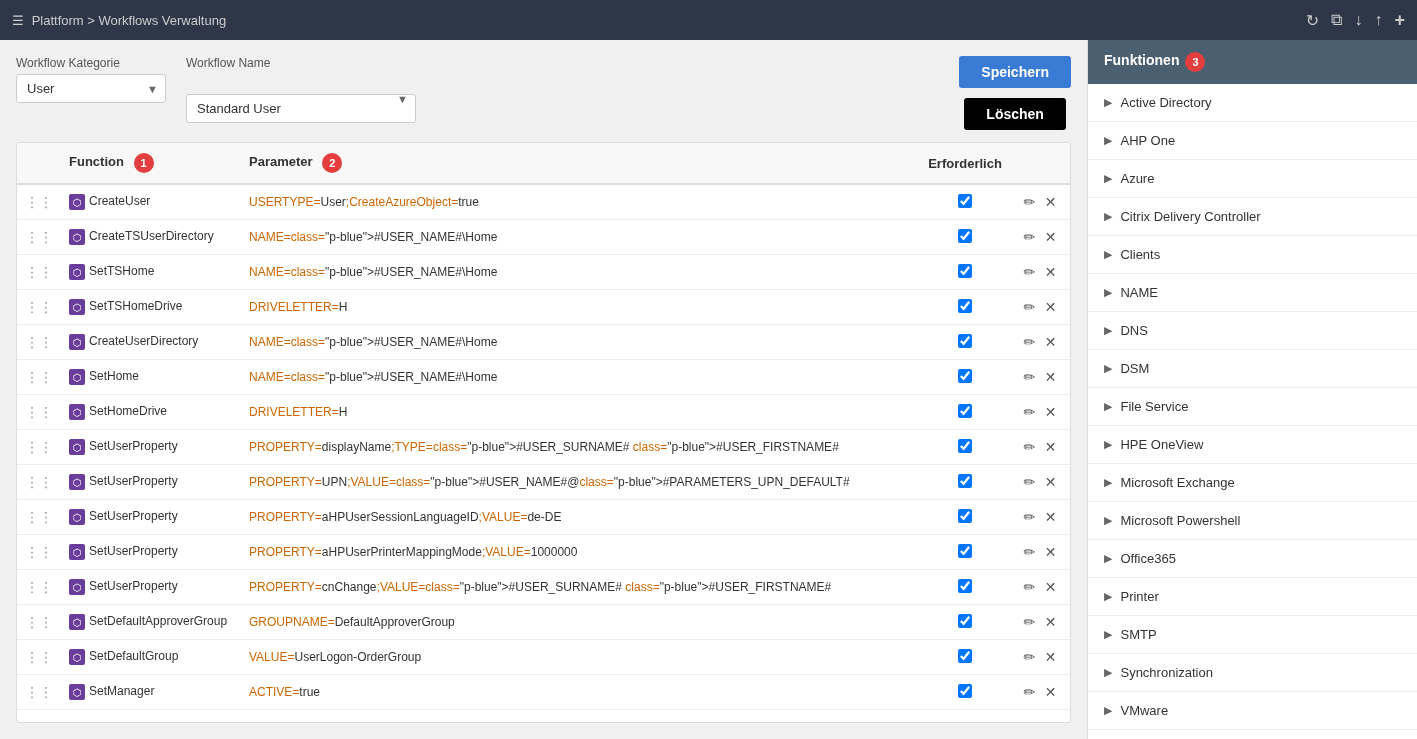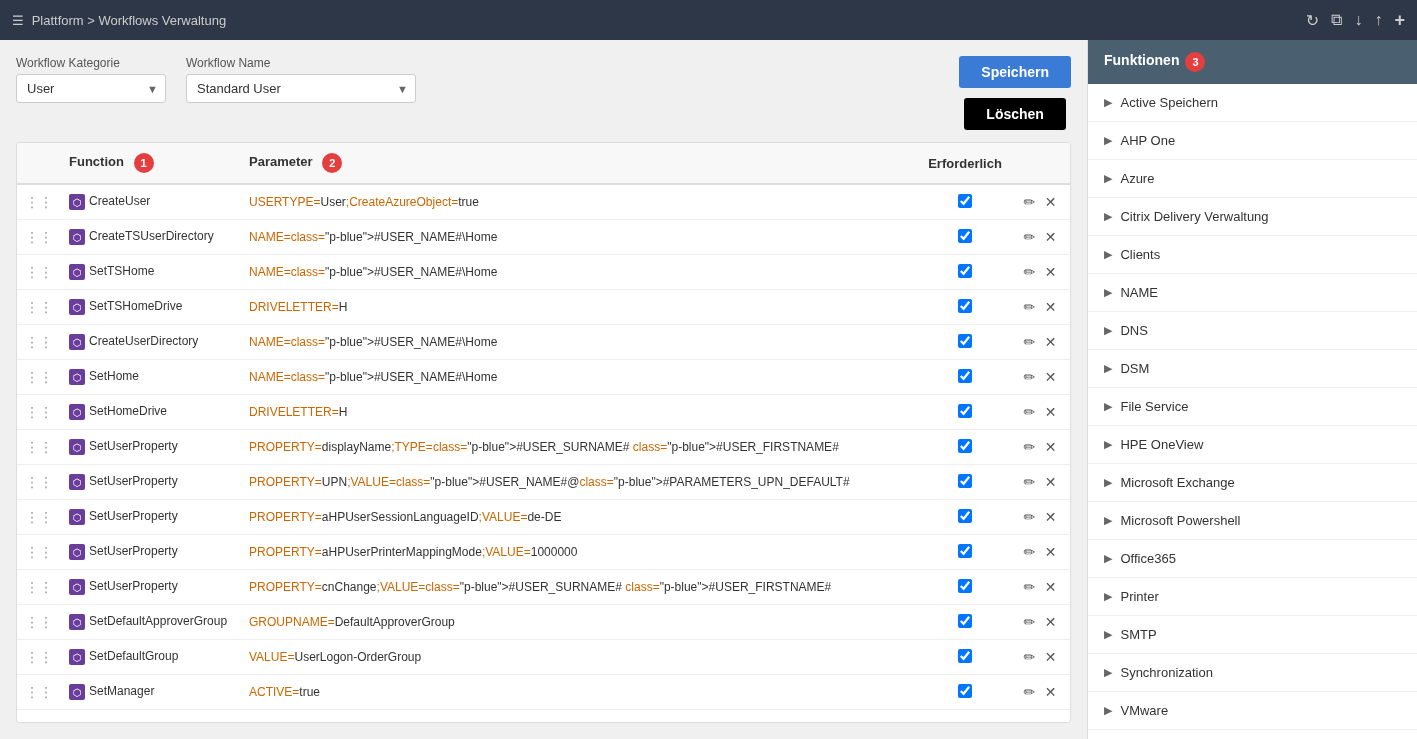--- a/index.html
+++ b/index.html
@@ -256,21 +256,21 @@
         <div class="select-wrapper">
           <select>
             <option>User</option>
           </select>
           <span class="select-arrow">▼</span>
         </div>
       </div>
       <div class="field-group">
         <label class="field-label">Workflow Name</label>
         <div class="select-wrapper">
-          <select style="min-width:230px;">
+          <select style="min-width:230px;margin-top:20px;">
             <option>Standard User</option>
           </select>
           <span class="select-arrow">▼</span>
         </div>
       </div>
       <div class="buttons-group">
         <button class="btn-speichern">Speichern</button>
         <button class="btn-loeschen">Löschen</button>
       </div>
     </div>
@@ -450,33 +450,33 @@
   </div>
 
   <div class="right-sidebar">
     <div class="sidebar-header">
       <span>Funktionen</span>
       <span class="badge">3</span>
     </div>
     <div class="sidebar-list" id="sidebar-list">
     <div class="sidebar-item">
           <span class="sidebar-chevron">▶</span>
-          <span>Active Speichern</span>
+          <span>Active Directory</span>
         </div>
         <div class="sidebar-item">
           <span class="sidebar-chevron">▶</span>
           <span>AHP One</span>
         </div>
         <div class="sidebar-item">
           <span class="sidebar-chevron">▶</span>
           <span>Azure</span>
         </div>
         <div class="sidebar-item">
           <span class="sidebar-chevron">▶</span>
-          <span>Citrix Delivery Verwaltung</span>
+          <span>Citrix Delivery Controller</span>
         </div>
         <div class="sidebar-item">
           <span class="sidebar-chevron">▶</span>
           <span>Clients</span>
         </div>
         <div class="sidebar-item">
           <span class="sidebar-chevron">▶</span>
           <span>NAME</span>
         </div>
         <div class="sidebar-item">

